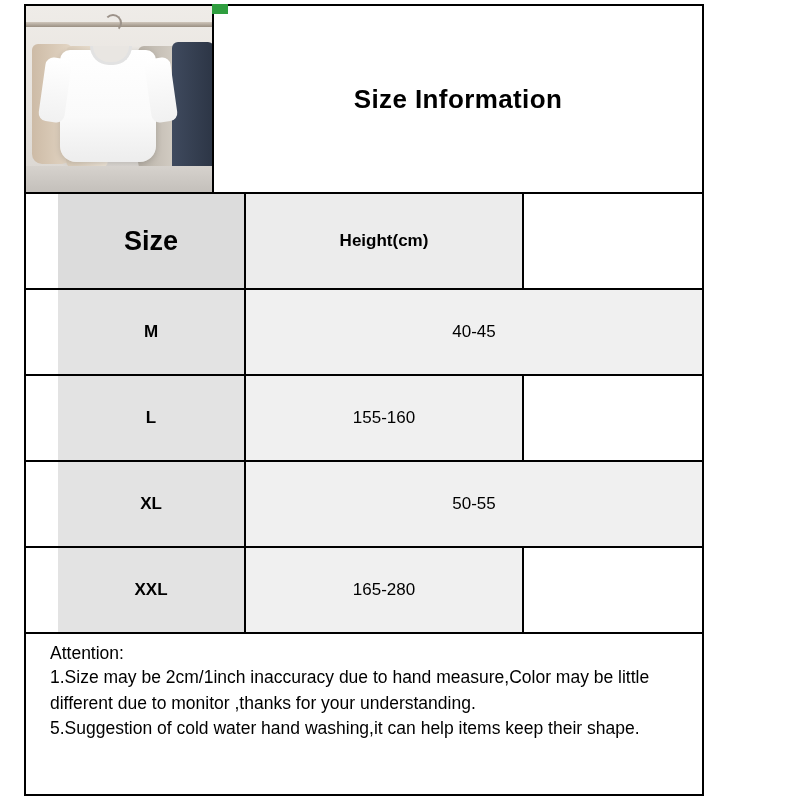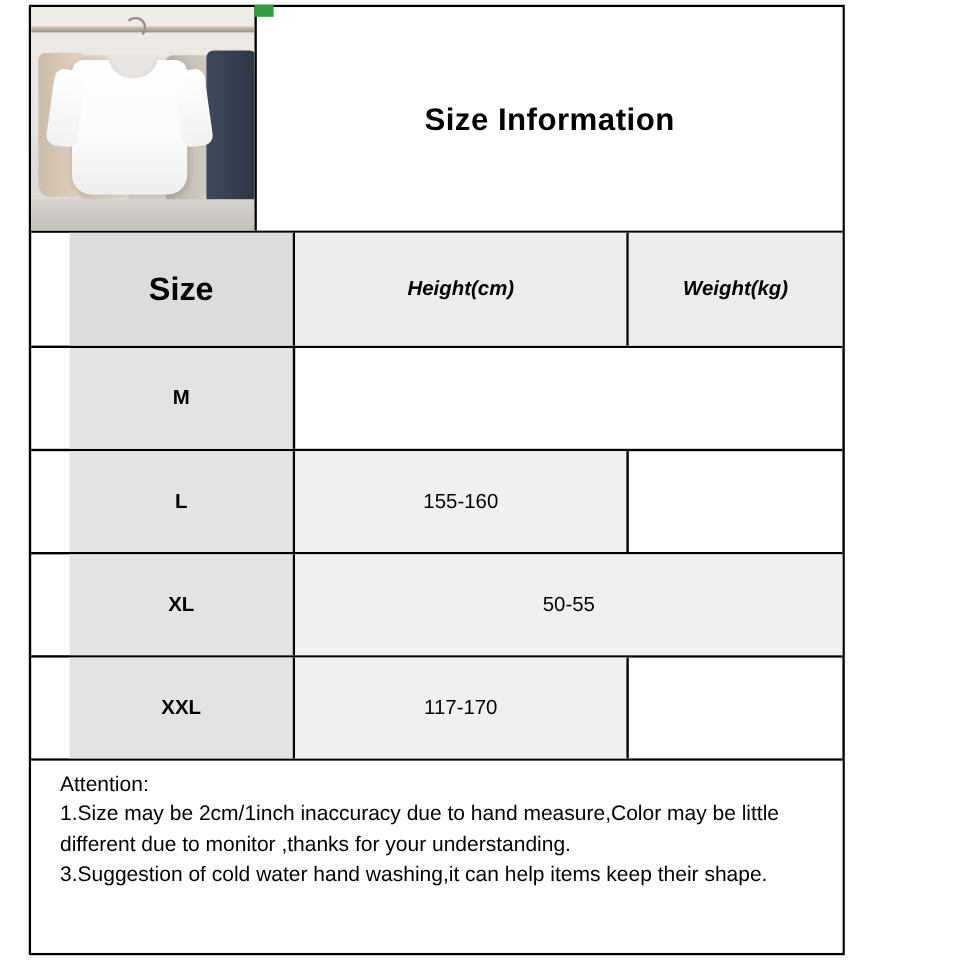--- a/index.html
+++ b/index.html
@@ -185,21 +185,20 @@
   .row.header .col-height,
   .row.header .col-weight { background: #ececec; }
 
   .hdr-size-text {
     font-size: 27px;
     font-weight: bold;
   }
   .hdr-text {
     font-size: 17px;
     font-weight: bold;
-    font-style: italic;
   }
   .size-text {
     font-size: 17px;
     font-weight: bold;
   }
   .val-text {
     font-size: 17px;
   }
 
   
@@ -244,28 +243,28 @@
 
     <div class="table">
 
       <div class="row header">
         <div class="cell col-size">
           <span class="hdr-size-text">Size</span>
         </div>
         <div class="cell col-height">
           <span class="hdr-text">Height(cm)</span>
         </div>
+      </div>
+
+      <div class="row data">
+        <div class="cell col-size">
+          <span class="size-text">M</span>
+        </div>
         <div class="cell col-weight">
-          <span class="hdr-text">Weight(kg)</span>
-        </div>
-      </div>
-
-      <div class="row data">
-        <div class="cell col-size">
-          <span class="size-text">M</span>
+          <span class="val-text">40-45</span>
         </div>
       </div>
 
       <div class="row data">
         <div class="cell col-size">
           <span class="size-text">L</span>
         </div>
         <div class="cell col-height">
           <span class="val-text">155-160</span>
         </div>
@@ -278,29 +277,29 @@
         <div class="cell col-weight">
           <span class="val-text">50-55</span>
         </div>
       </div>
 
       <div class="row data">
         <div class="cell col-size">
           <span class="size-text">XXL</span>
         </div>
         <div class="cell col-height">
-          <span class="val-text">117-170</span>
+          <span class="val-text">165-280</span>
         </div>
       </div>
 
     </div>
 
     <div class="attention">
       <p class="lead">Attention:</p>
       <p>1.Size may be 2cm/1inch inaccuracy due to hand measure,Color may be little</p>
       <p>different due to monitor ,thanks for your understanding.</p>
-      <p>3.Suggestion of cold water hand washing,it can help items keep their shape.</p>
+      <p>5.Suggestion of cold water hand washing,it can help items keep their shape.</p>
     </div>
 
   </div>
 
   <div class="green-mark" style="left:212px;top:4px;"></div>
 </div>
 
 </body></html>

